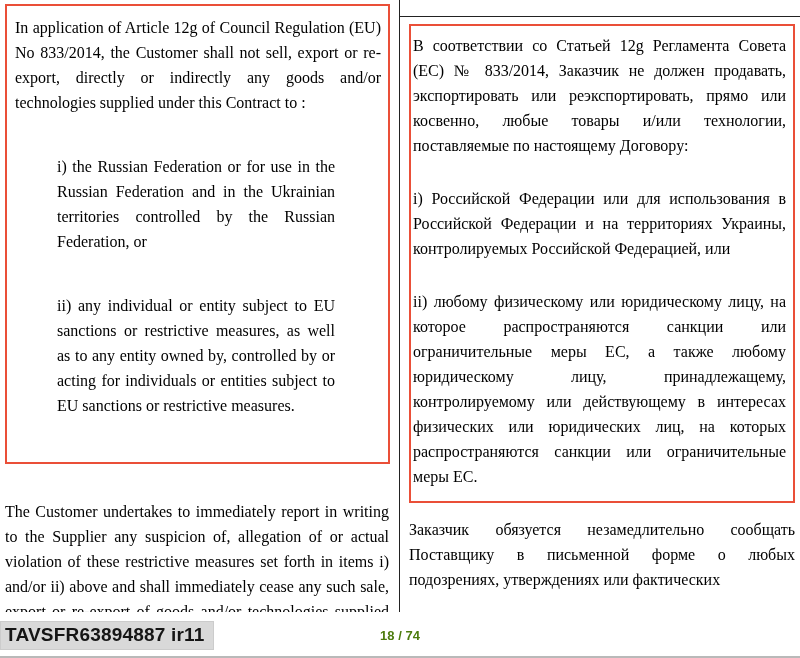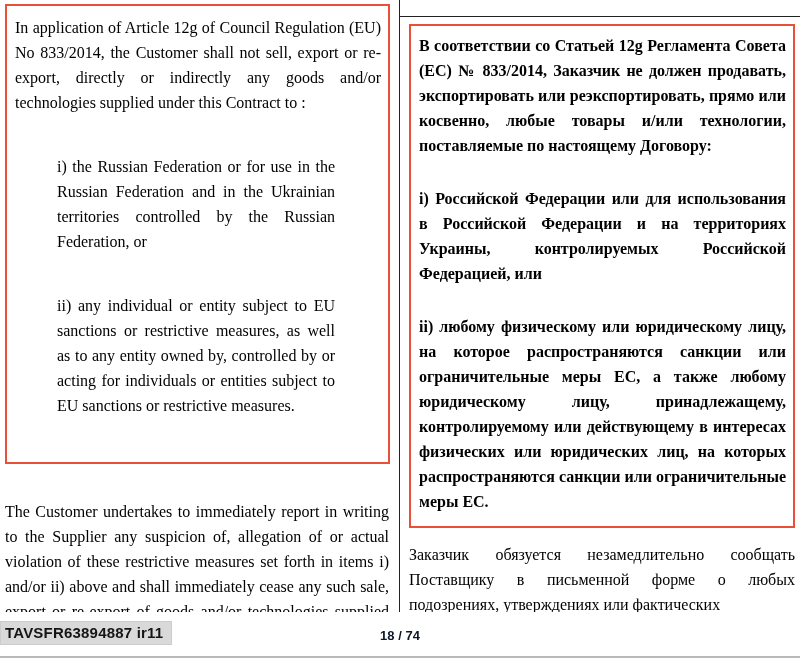--- a/index.html
+++ b/index.html
@@ -37,55 +37,55 @@
   .redbox { border: 2px solid #ea4f38; }
   .col-left .redbox { padding: 9px 7px 44px 8px; }
   .col-left .redbox p + p { margin-top: 39px; }
   .para-indent { margin-left: 42px; margin-right: 46px; }
   .col-left .after-para { margin-top: 35px; padding-right: 1px; }
   .cell-divider {
     border-top: 1.5px solid #222;
     margin: 9px -5px 7px -9px;
     height: 0;
   }
-  .col-right .redbox { padding: 7px 7px 12px 8px; font-weight: bold; }
+  .col-right .redbox { padding: 7px 7px 12px 2px; }
   .col-right .redbox p + p { margin-top: 28px; }
   .col-right .after-para { margin-top: 14px; }
   .footer {
     position: absolute;
     left: 0;
     top: 612px;
     width: 800px;
     height: 46px;
     border-bottom: 2px solid #b9b9b9;
     background: #ffffff;
   }
   .doc-chip {
     position: absolute;
     left: 0;
     top: 9px;
     background: #d9d9d9;
     border: 1px solid #cccccc;
     padding: 2px 8px 3px 4px;
     font-family: "Liberation Sans", sans-serif;
     font-weight: bold;
-    font-size: 15px;
+    font-size: 19px;
     color: #151515;
     letter-spacing: 0.2px;
   }
   .page-num {
     position: absolute;
     left: 0;
     right: 0;
     top: 16px;
     text-align: center;
     font-family: "Liberation Sans", sans-serif;
     font-weight: bold;
     font-size: 13px;
-    color: #0f172a;
+    color: #4d7c0f;
   }
 </style>
 </head>
 <body>
 
 <div class="columns">
 
   <div class="col col-left">
     <div class="redbox">
       <p class="body-text">In application of Article 12g of Council Regulation (EU) No 833/2014, the Customer shall not sell, export or re-export, directly or indirectly any goods and/or technologies supplied under this Contract to :</p>

